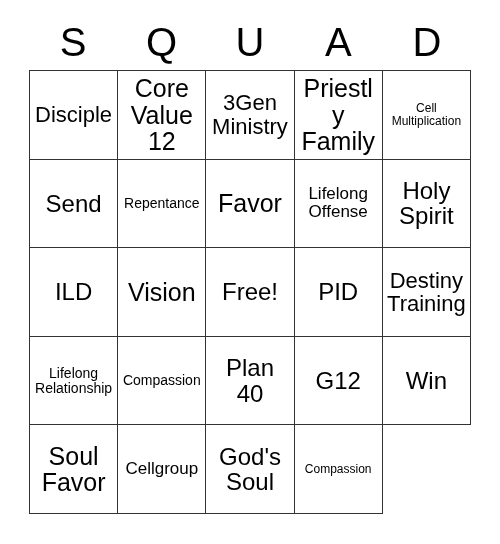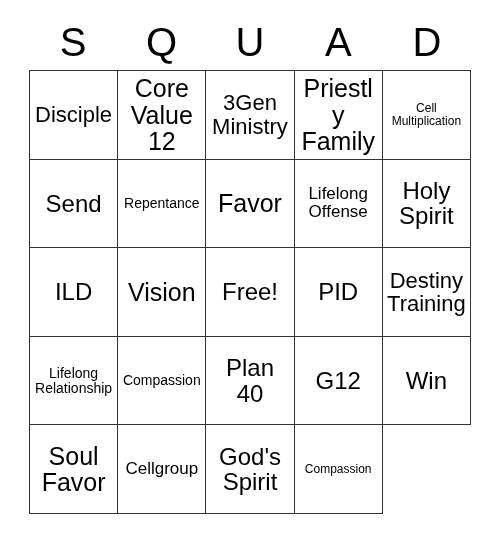--- a/index.html
+++ b/index.html
@@ -159,20 +159,20 @@
     <div class="cell s-xl">
         <span class="cell-text">Win</span>
       </div>
     <div class="cell s-md">
         <span class="cell-text">Soul Favor</span>
       </div>
     <div class="cell s-xs">
         <span class="cell-text">Cellgroup</span>
       </div>
     <div class="cell s-lg">
-        <span class="cell-text">God's Spirit</span>
+        <span class="cell-text">God's Soul</span>
       </div>
     <div class="cell s-tiny">
         <span class="cell-text">Compassion</span>
       </div>
 
   </div>
 </div>
 
 </body></html>

